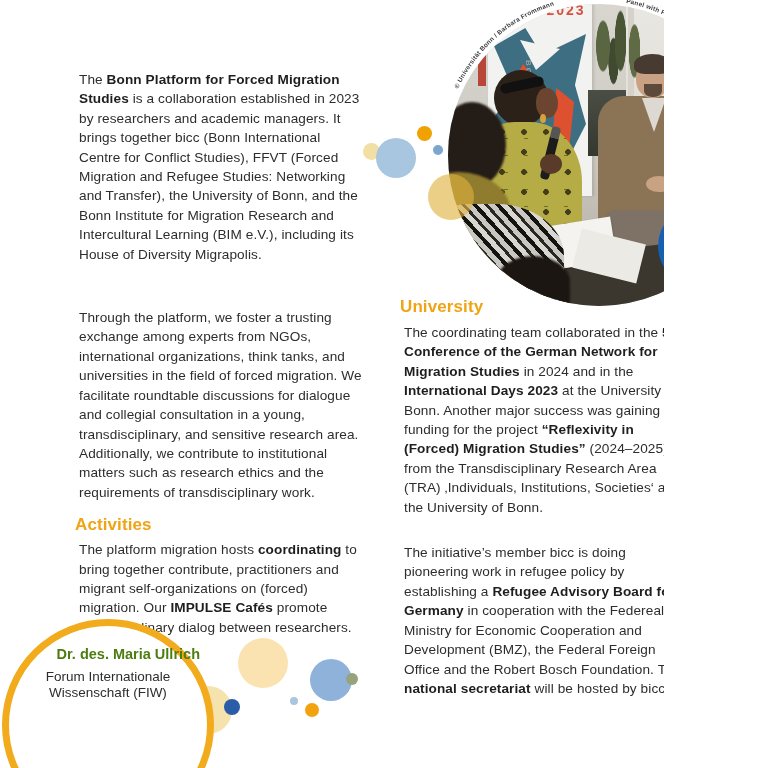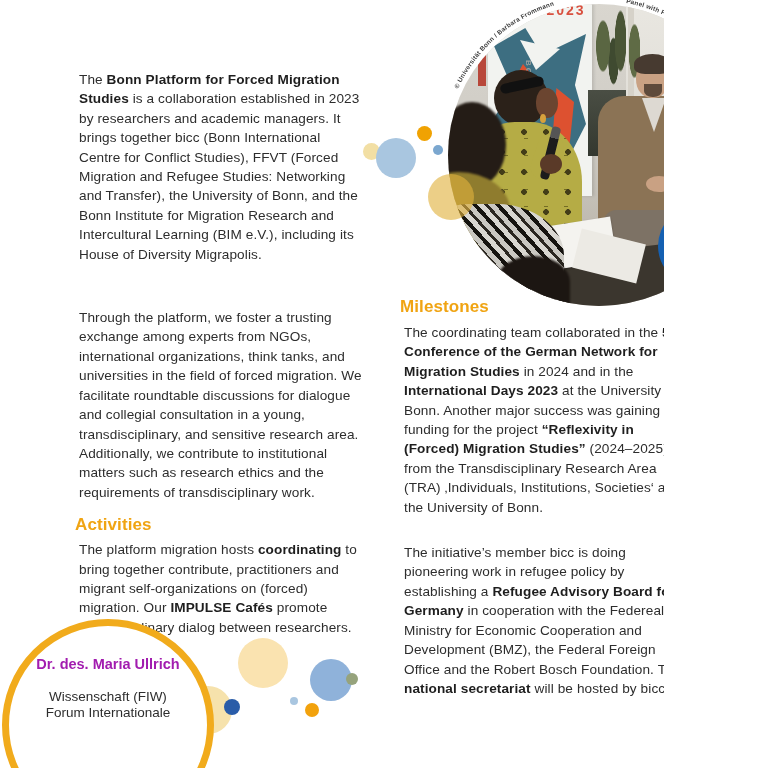--- a/index.html
+++ b/index.html
@@ -37,21 +37,21 @@
   .d-nvy-b     {left:224px;top:699px;width:16px;height:16px;background:#2a5ca8;z-index:6;}
   .d-blue-xs2  {left:290px;top:697px;width:8px;height:8px;background:#a9c6e0;z-index:1;}
   .d-org-b     {left:305px;top:703px;width:14px;height:14px;background:#f2a20d;z-index:1;}
   .d-yel-b2    {left:184px;top:686px;width:48px;height:48px;background:#f6e2ac;z-index:1;}
 
   
   .contact-ring{position:absolute;left:2px;top:619px;width:212px;height:212px;border-radius:50%;
                 background:#fff;border:7px solid #f1ab1c;box-sizing:border-box;z-index:4;}
   .contact-txt{position:absolute;left:10px;top:640px;width:196px;text-align:center;z-index:5;}
   .contact-txt .h{font-size:19px;margin:0 0 10px 0;}
-  .contact-txt .nm{font-size:14.5px;font-weight:700;color:#a21caf;line-height:17px;margin:16px;}
+  .contact-txt .nm{font-size:14.5px;font-weight:700;color:#4d7c0f;line-height:17px;margin:6px;text-align:right;}
   .contact-txt .org{font-size:13.5px;line-height:15.5px;margin:0;}
   .contact-txt .em{font-size:13.5px;font-weight:700;color:#262626;margin:14px 0 0 0;}
 
   
   .photo{position:absolute;left:448px;top:4px;width:302px;height:302px;border-radius:50%;
          overflow:hidden;z-index:1;background:linear-gradient(180deg,#d9d6cf 0%,#cfccc5 45%,#beb9af 75%,#a9a49a 100%);}
   .ph{position:absolute;}
   .wallR{left:178px;top:0;width:130px;height:170px;background:linear-gradient(180deg,#e9e7e1,#dcd9d2);}
   .counter{left:240px;top:88px;width:70px;height:74px;background:#efede8;border-top:3px solid #b9b4aa;box-shadow:0 10px 0 #c7c2b8 inset;}
   .mull{left:180px;top:0;width:6px;height:92px;background:#d6d2c9;}
@@ -180,25 +180,25 @@
   <div class="dot d-nvy-b"></div>
 
   <div class="col col-left">
     <p class="p1"><span>The </span><span class="b">Bonn Platform for Forced Migration Studies</span><span> is a collaboration established in 2023 by researchers and academic managers. It brings together bicc (Bonn International Centre for Conflict Studies), FFVT (Forced Migration and Refugee Studies: Networking and Transfer), the University of Bonn, and the Bonn Institute for Migration Research and Intercultural Learning (BIM e.V.), including its House of Diversity Migrapolis.</span></p>
     <p class="p2"><span>Through the platform, we foster a trusting exchange among experts from NGOs, international organizations, think tanks, and universities in the field of forced migration. We facilitate roundtable discussions for dialogue and collegial consultation in a young, transdisciplinary, and sensitive research area. Additionally, we contribute to institutional matters such as research ethics and the requirements of transdisciplinary work.</span></p>
     <h3 class="sec gold act-h">Activities</h3>
     <p><span>The platform migration hosts </span><span class="b">coordinating</span><span> to bring together contribute, practitioners and migrant self-organizations on (forced) migration. Our </span><span class="b">IMPULSE Cafés</span><span> promote interdisciplinary dialog between researchers.</span></p>
   </div>
 
   <div class="col col-right">
-    <h3 class="sec gold ms-h">Milestones</h3>
+    <h3 class="sec gold ms-h">University</h3>
     <p><span>The coordinating team collaborated in the </span><span class="b">5</span><sup class="b">th</sup><span class="b"> Conference of the German Network for Migration Studies</span><span> in 2024 and in the </span><span class="b">International Days 2023</span><span> at the University of Bonn. Another major success was gaining funding for the project </span><span class="b">“Reflexivity in (Forced) Migration Studies”</span><span> (2024–2025) from the Transdisciplinary Research Area (TRA) ‚Individuals, Institutions, Societies‘ at the University of Bonn.</span></p>
     <p class="p3"><span>The initiative’s member bicc is doing pioneering work in refugee policy by establishing a </span><span class="b">Refugee Advisory Board for Germany</span><span> in cooperation with the Federeal Ministry for Economic Cooperation and Development (BMZ), the Federal Foreign Office and the Robert Bosch Foundation. The </span><span class="b">national secretariat</span><span> will be hosted by bicc.</span></p>
   </div>
 
   <div class="contact-ring"></div>
   <div class="contact-txt">
     <p class="nm">Dr. des. Maria Ullrich</p>
+    <p class="org">Forum Internationale</p>
     <p class="org">Wissenschaft (FIW)</p>
-    <p class="org">Forum Internationale</p>
   </div>
 
 </div>
 
 </body></html>

